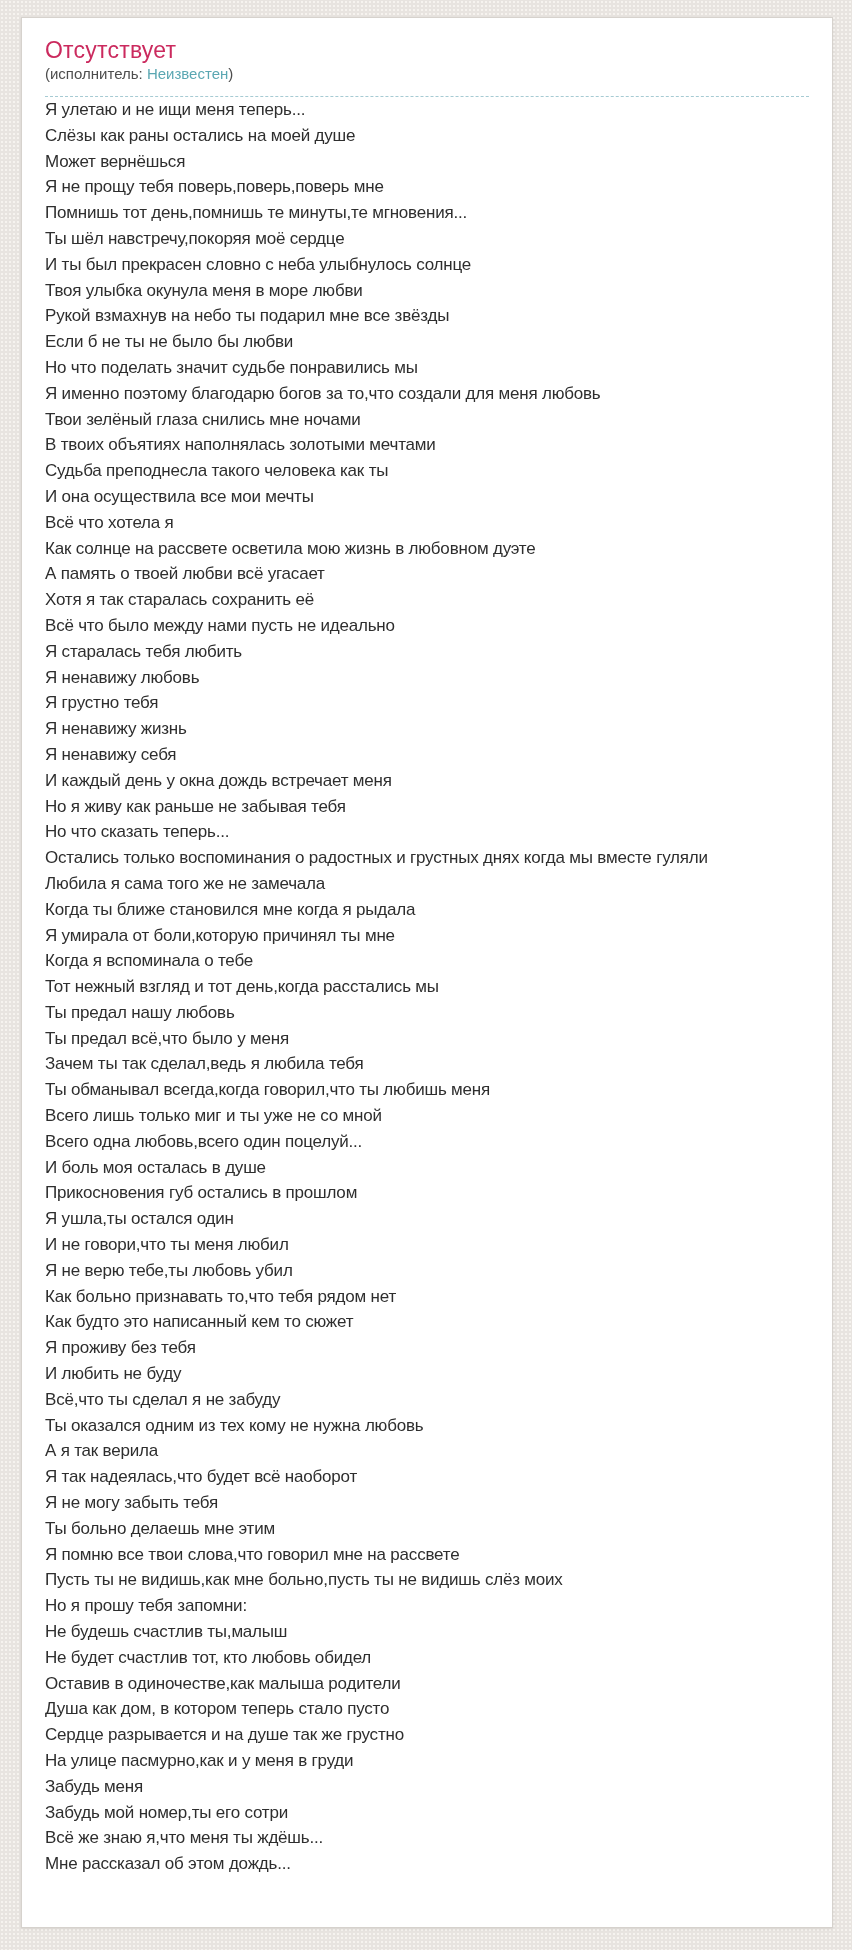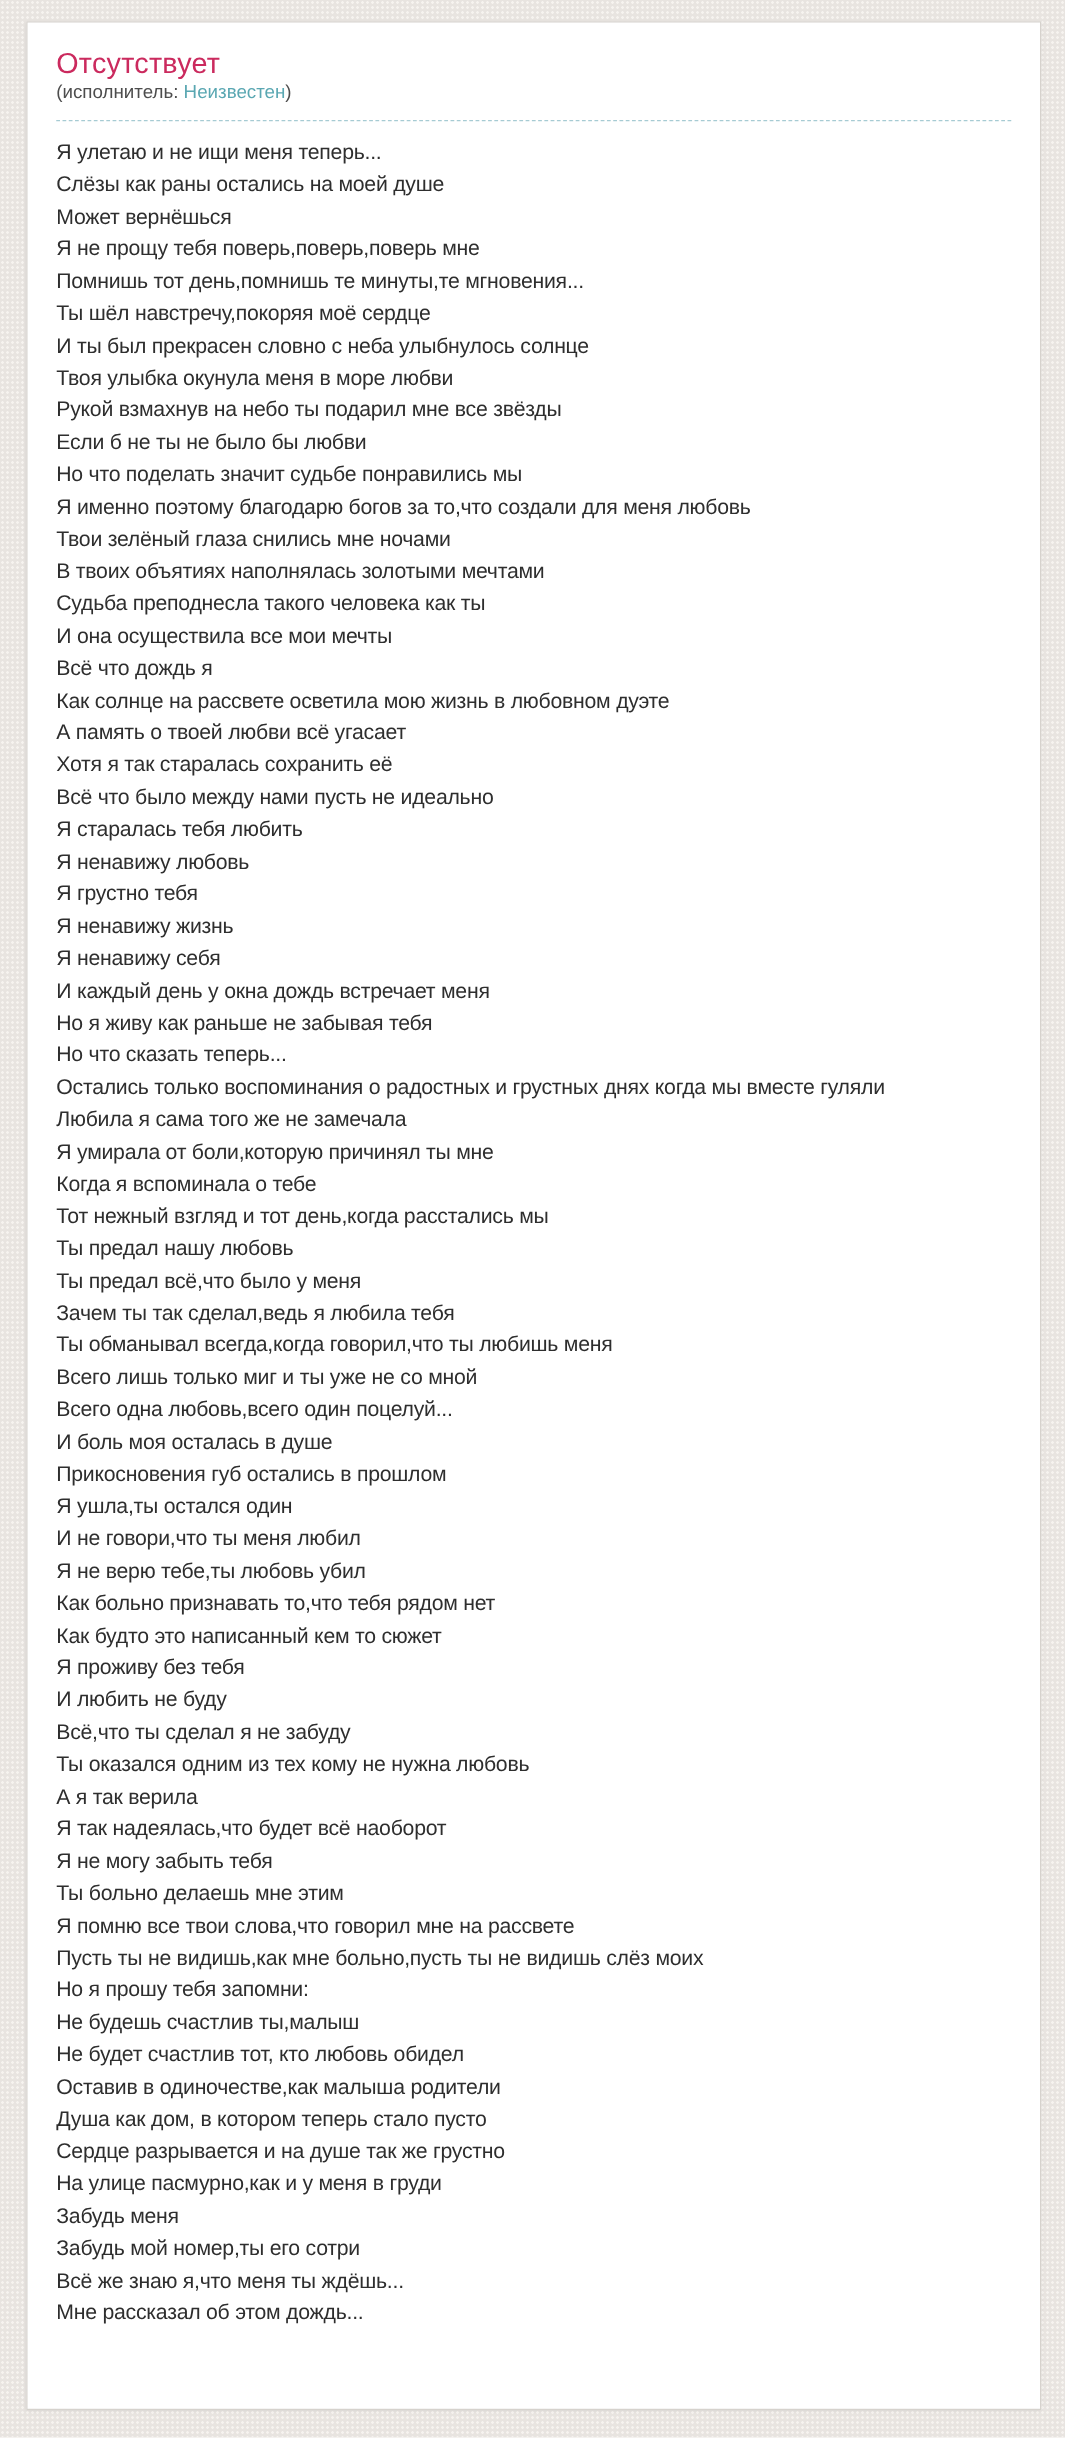--- a/index.html
+++ b/index.html
@@ -45,21 +45,21 @@
     line-height: 18px;
     color: #4d4d4d;
   }
   .artist-link {
     color: #5aa7b2;
     text-decoration: none;
     cursor: pointer;
     text-align: center;
   }
   .lyrics {
-    margin-top: 12px;
+    margin-top: 0;
     font-size: 17px;
     line-height: 25.8px;
     color: #2e2e2e;
     letter-spacing: -0.2px;
     white-space: nowrap;
   }
   .lyric-line {
     height: 25.8px;
   }
 </style>
@@ -82,35 +82,36 @@
       <div class="lyric-line">И ты был прекрасен словно с неба улыбнулось солнце</div>
       <div class="lyric-line">Твоя улыбка окунула меня в море любви</div>
       <div class="lyric-line">Рукой взмахнув на небо ты подарил мне все звёзды</div>
       <div class="lyric-line">Если б не ты не было бы любви</div>
       <div class="lyric-line">Но что поделать значит судьбе понравились мы</div>
       <div class="lyric-line">Я именно поэтому благодарю богов за то,что создали для меня любовь</div>
       <div class="lyric-line">Твои зелёный глаза снились мне ночами</div>
       <div class="lyric-line">В твоих объятиях наполнялась золотыми мечтами</div>
       <div class="lyric-line">Судьба преподнесла такого человека как ты</div>
       <div class="lyric-line">И она осуществила все мои мечты</div>
-      <div class="lyric-line">Всё что дождь я</div>
+      <div class="lyric-line">Всё что хотела я</div>
       <div class="lyric-line">Как солнце на рассвете осветила мою жизнь в любовном дуэте</div>
       <div class="lyric-line">А память о твоей любви всё угасает</div>
       <div class="lyric-line">Хотя я так старалась сохранить её</div>
       <div class="lyric-line">Всё что было между нами пусть не идеально</div>
       <div class="lyric-line">Я старалась тебя любить</div>
       <div class="lyric-line">Я ненавижу любовь</div>
       <div class="lyric-line">Я грустно тебя</div>
       <div class="lyric-line">Я ненавижу жизнь</div>
       <div class="lyric-line">Я ненавижу себя</div>
       <div class="lyric-line">И каждый день у окна дождь встречает меня</div>
       <div class="lyric-line">Но я живу как раньше не забывая тебя</div>
       <div class="lyric-line">Но что сказать теперь...</div>
       <div class="lyric-line">Остались только воспоминания о радостных и грустных днях когда мы вместе гуляли</div>
       <div class="lyric-line">Любила я сама того же не замечала</div>
+      <div class="lyric-line">Когда ты ближе становился мне когда я рыдала</div>
       <div class="lyric-line">Я умирала от боли,которую причинял ты мне</div>
       <div class="lyric-line">Когда я вспоминала о тебе</div>
       <div class="lyric-line">Тот нежный взгляд и тот день,когда расстались мы</div>
       <div class="lyric-line">Ты предал нашу любовь</div>
       <div class="lyric-line">Ты предал всё,что было у меня</div>
       <div class="lyric-line">Зачем ты так сделал,ведь я любила тебя</div>
       <div class="lyric-line">Ты обманывал всегда,когда говорил,что ты любишь меня</div>
       <div class="lyric-line">Всего лишь только миг и ты уже не со мной</div>
       <div class="lyric-line">Всего одна любовь,всего один поцелуй...</div>
       <div class="lyric-line">И боль моя осталась в душе</div>

